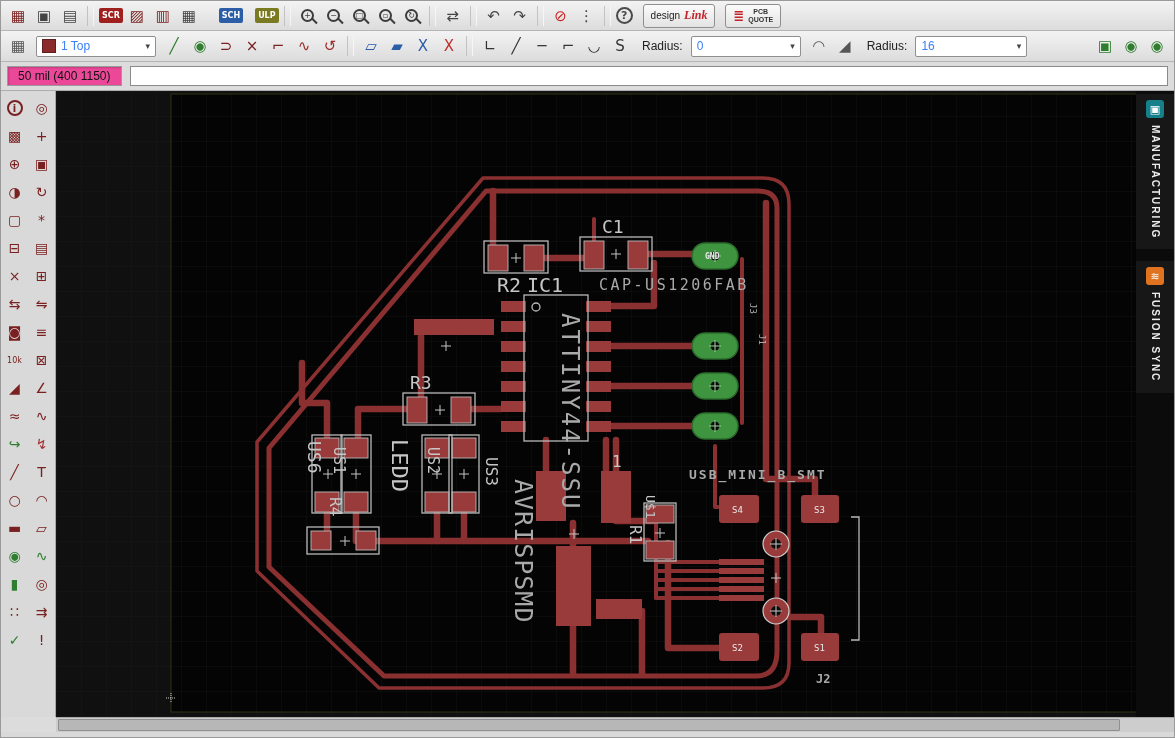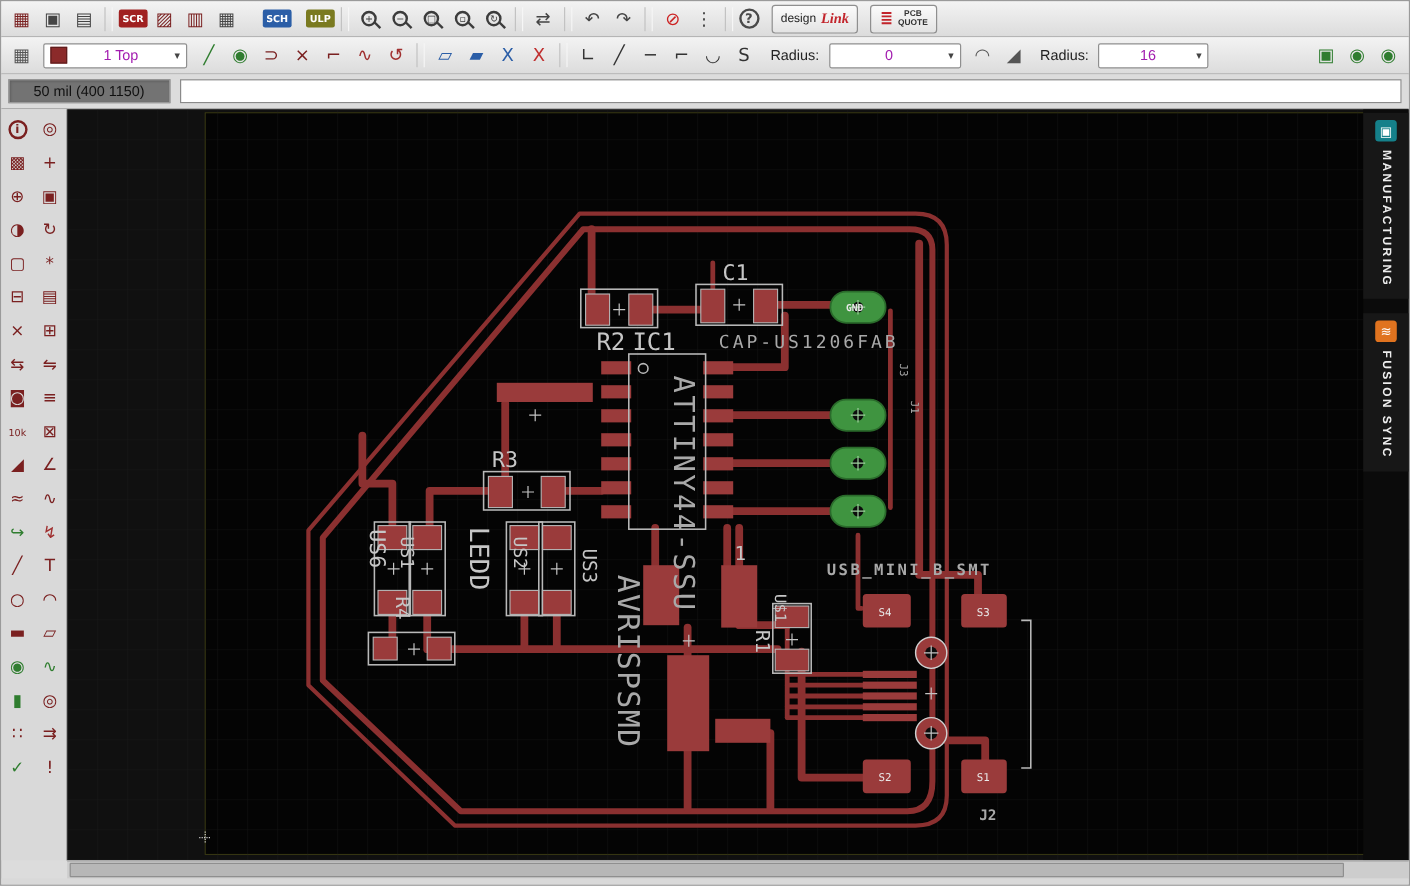--- a/index.html
+++ b/index.html
@@ -31,31 +31,31 @@
     background:linear-gradient(#fbfbfb,#e3e3e3); border:1px solid #8f8f8f; border-radius:3px; cursor:default; }
   .dl1 { font-size:10px; color:#222; }
   .dl2 { font-size:12px; color:#c2242b; font-style:italic; font-weight:bold; font-family:"Liberation Serif", serif; }
   .pq-icon { color:#c2242b; font-size:13px; font-weight:bold; font-family:"DejaVu Sans", sans-serif; }
   .pq-text { display:flex; flex-direction:column; line-height:1.05; }
   .pq-text span { font-size:7px; font-weight:bold; color:#333; }
 
   .select { display:inline-flex; align-items:center; gap:5px; height:21px; padding:0 5px; background:#fff;
     border:1px solid #8f8f8f; border-radius:2px; margin:0 4px; cursor:default; }
   .layer-select { width:120px; }
-  .sel-text { font-size:12px; color:#a21caf; flex:1;text-align:center; }
+  .sel-text { font-size:12px; color:#3b82f6; flex:1; }
   .sel-arrow { font-size:9px; color:#444; }
   .swatch { width:14px; height:14px; background:#8b2a2a; border:1px solid #5f1d1d; display:inline-block; }
   .plabel { font-size:12px; color:#222; margin:0 2px 0 8px; }
   .spacer { flex:1; }
 
   
   .cmdrow { height:29px; background:#dcdcdc; display:flex; align-items:center; gap:8px; padding:0 6px;
     border-bottom:1px solid #adadad; flex:0 0 auto; }
-  .coords { border:1px solid #9a9a9a; box-shadow:inset 1px 1px 2px rgba(0,0,0,.18); background:#737373;
-    padding:2px 20px; font-size:12px; color:#111; white-space:nowrap; }
+  .coords { border:1px solid #9a9a9a; box-shadow:inset 1px 1px 2px rgba(0,0,0,.18); background:#ec4899;
+    padding:2px 10px; font-size:12px; color:#111; white-space:nowrap; }
   .cmdline { flex:1; height:20px; border:1px solid #8a8a8a; background:#fff; font-size:12px; padding:0 4px; }
 
   
   .main { display:flex; flex:0 0 auto; height:626px; }
   .sidebar { width:55px; background:#d9d9d9; border-right:1px solid #a8a8a8; overflow:hidden; }
   .tools-grid { display:grid; grid-template-columns:repeat(2,1fr); justify-items:center; align-items:center;
     padding-top:5px; row-gap:4px; }
   .sbtn { width:24px; height:24px; display:inline-flex; align-items:center; justify-content:center;
     font-size:14px; color:#7a2020; font-family:"DejaVu Sans", sans-serif; cursor:default; }
   .sbtn.circ { width:16px; height:16px; border:2px solid #7a2020; border-radius:50%; font-size:10px; font-weight:bold; }
@@ -195,21 +195,21 @@
     <span class="plabel">Radius:</span>
     <div class="select" style="width:110px">
       <span class="sel-text">0</span>
       <span class="sel-arrow">▾</span>
     </div>
     <div id="tb2c" class="tb-items">
         <span class="tbtn" style="color: rgb(85, 85, 85);">◠</span>
         <span class="tbtn" style="color: rgb(85, 85, 85);">◢</span>
       </div>
     <span class="plabel">Radius:</span>
-    <div class="select" style="width:92px">
+    <div class="select" style="width:112px">
       <span class="sel-text">16</span>
       <span class="sel-arrow">▾</span>
     </div>
     <div class="spacer"></div>
     <div id="tb2d" class="tb-items">
         <span class="tbtn" style="color: rgb(47, 125, 47);">▣</span>
         <span class="tbtn" style="color: rgb(47, 125, 47);">◉</span>
         <span class="tbtn" style="color: rgb(47, 125, 47);">◉</span>
       </div>
   </div>

